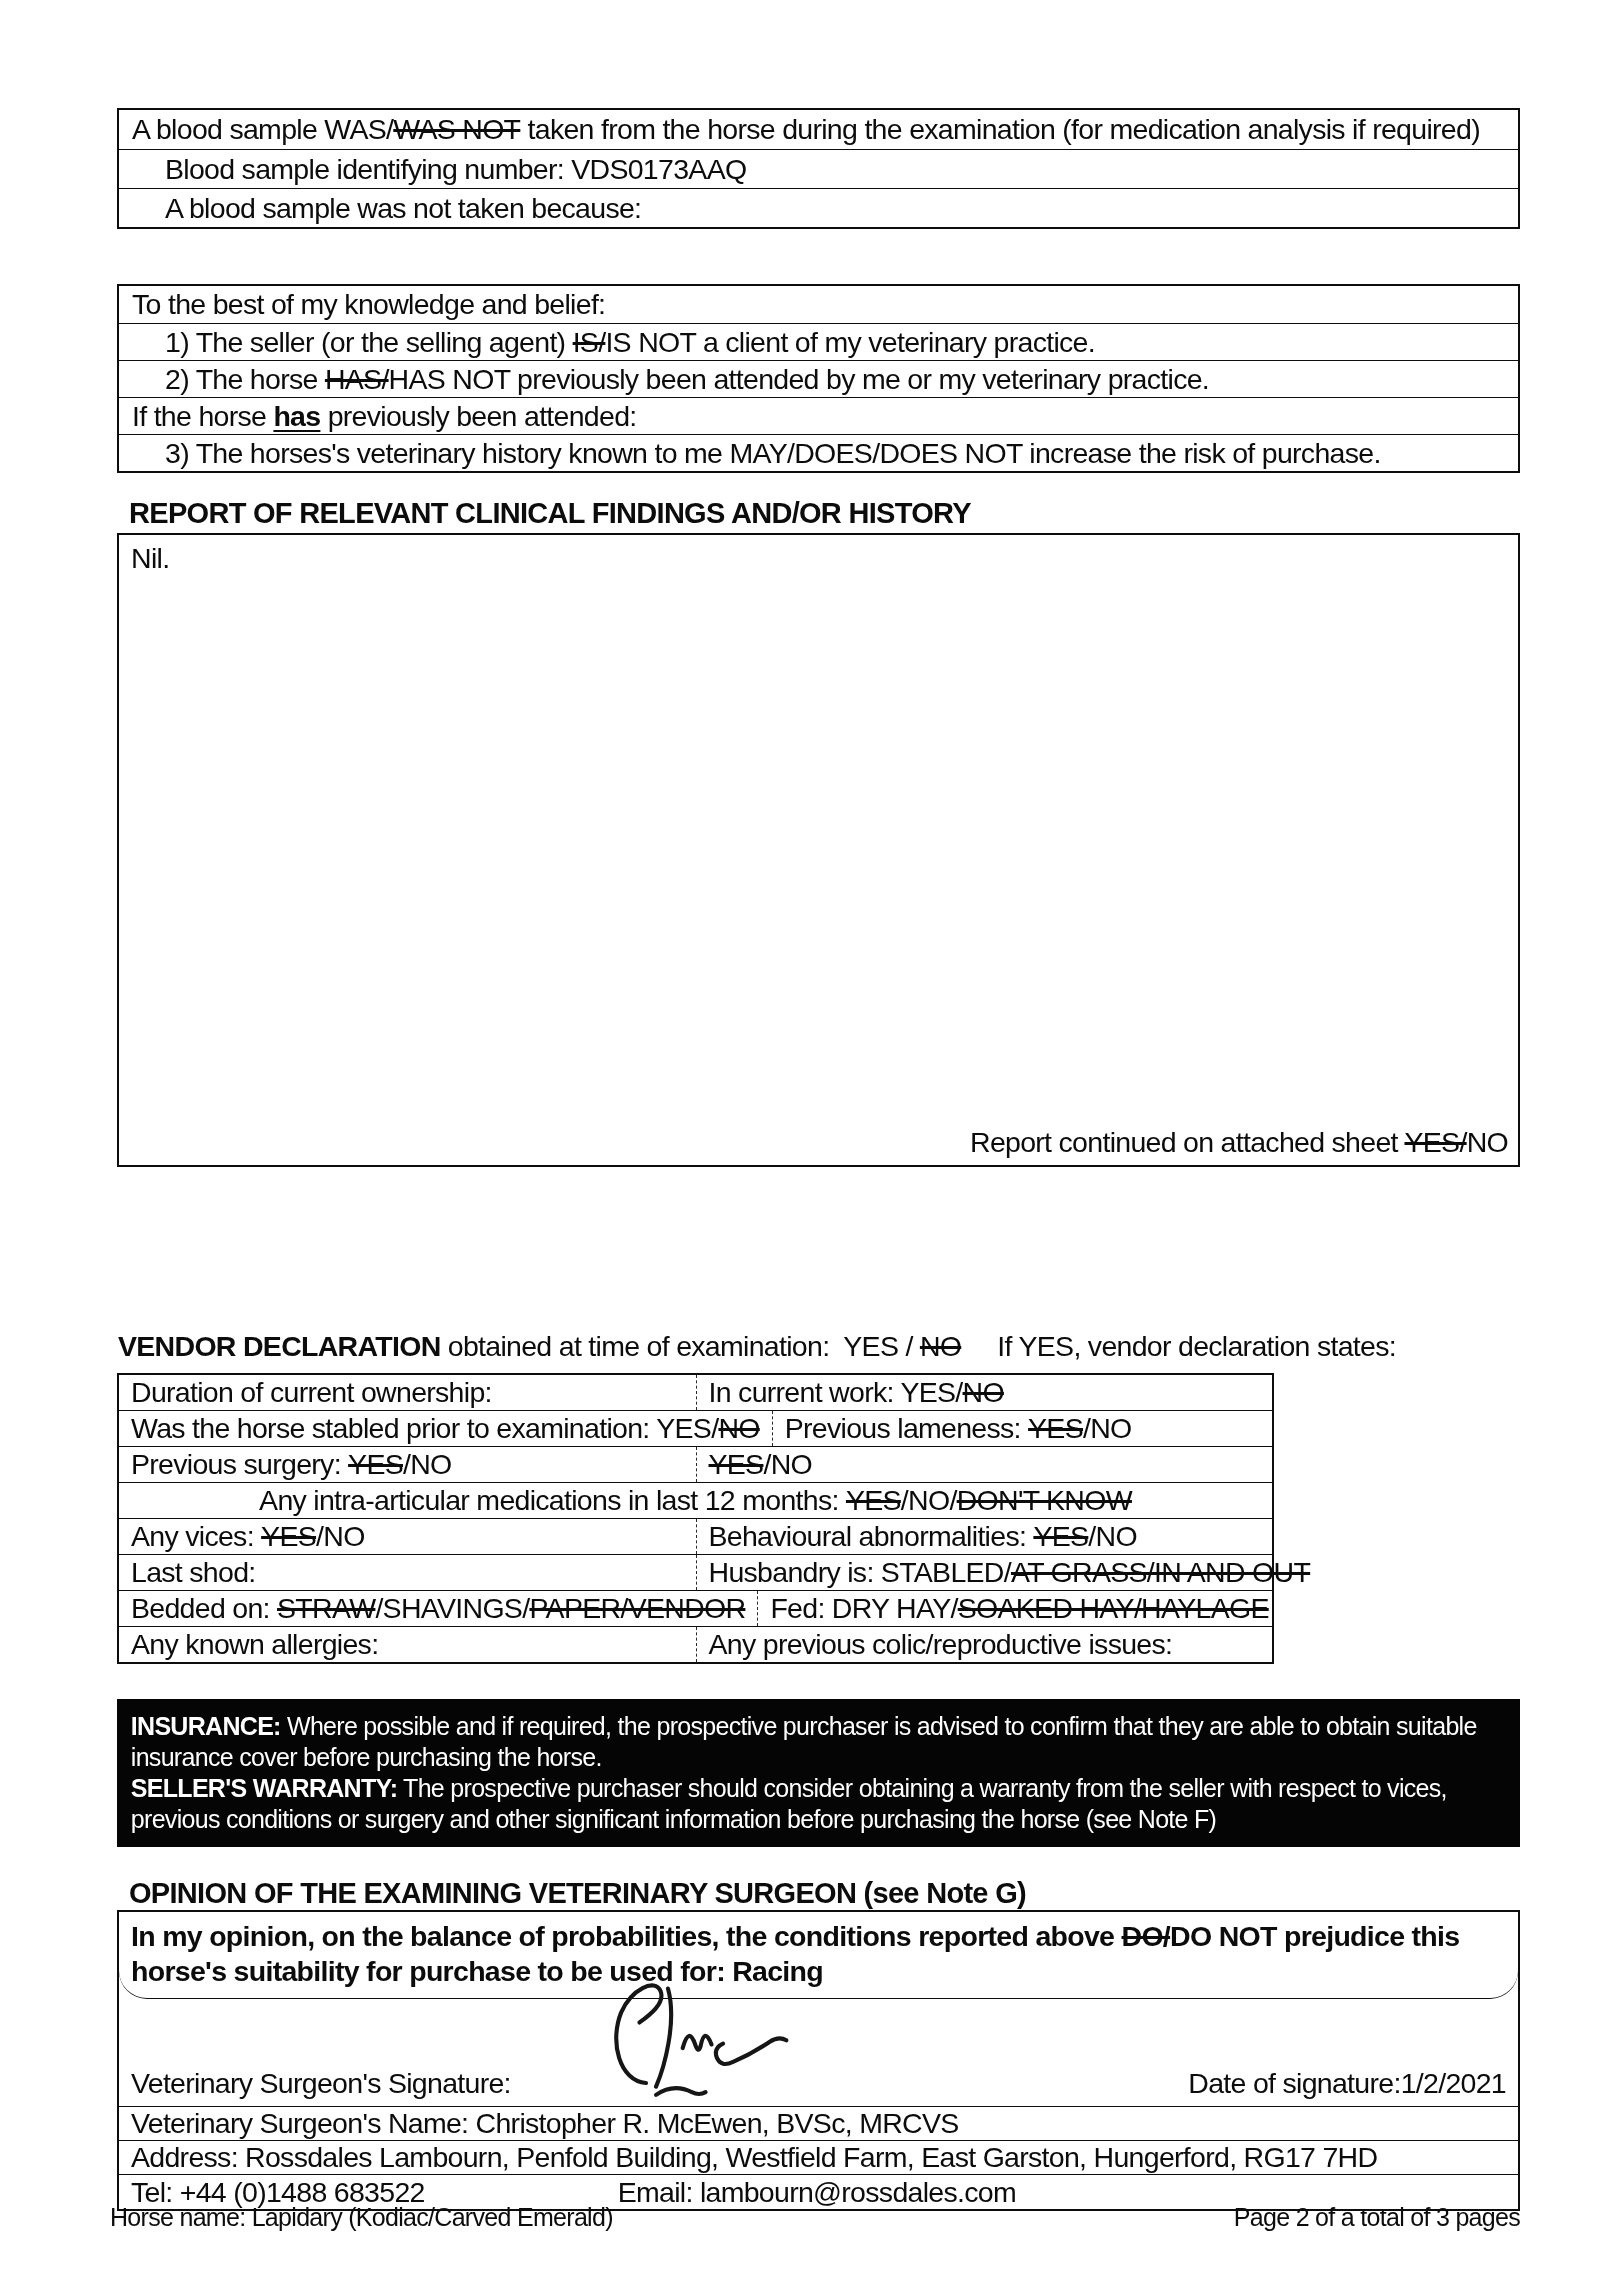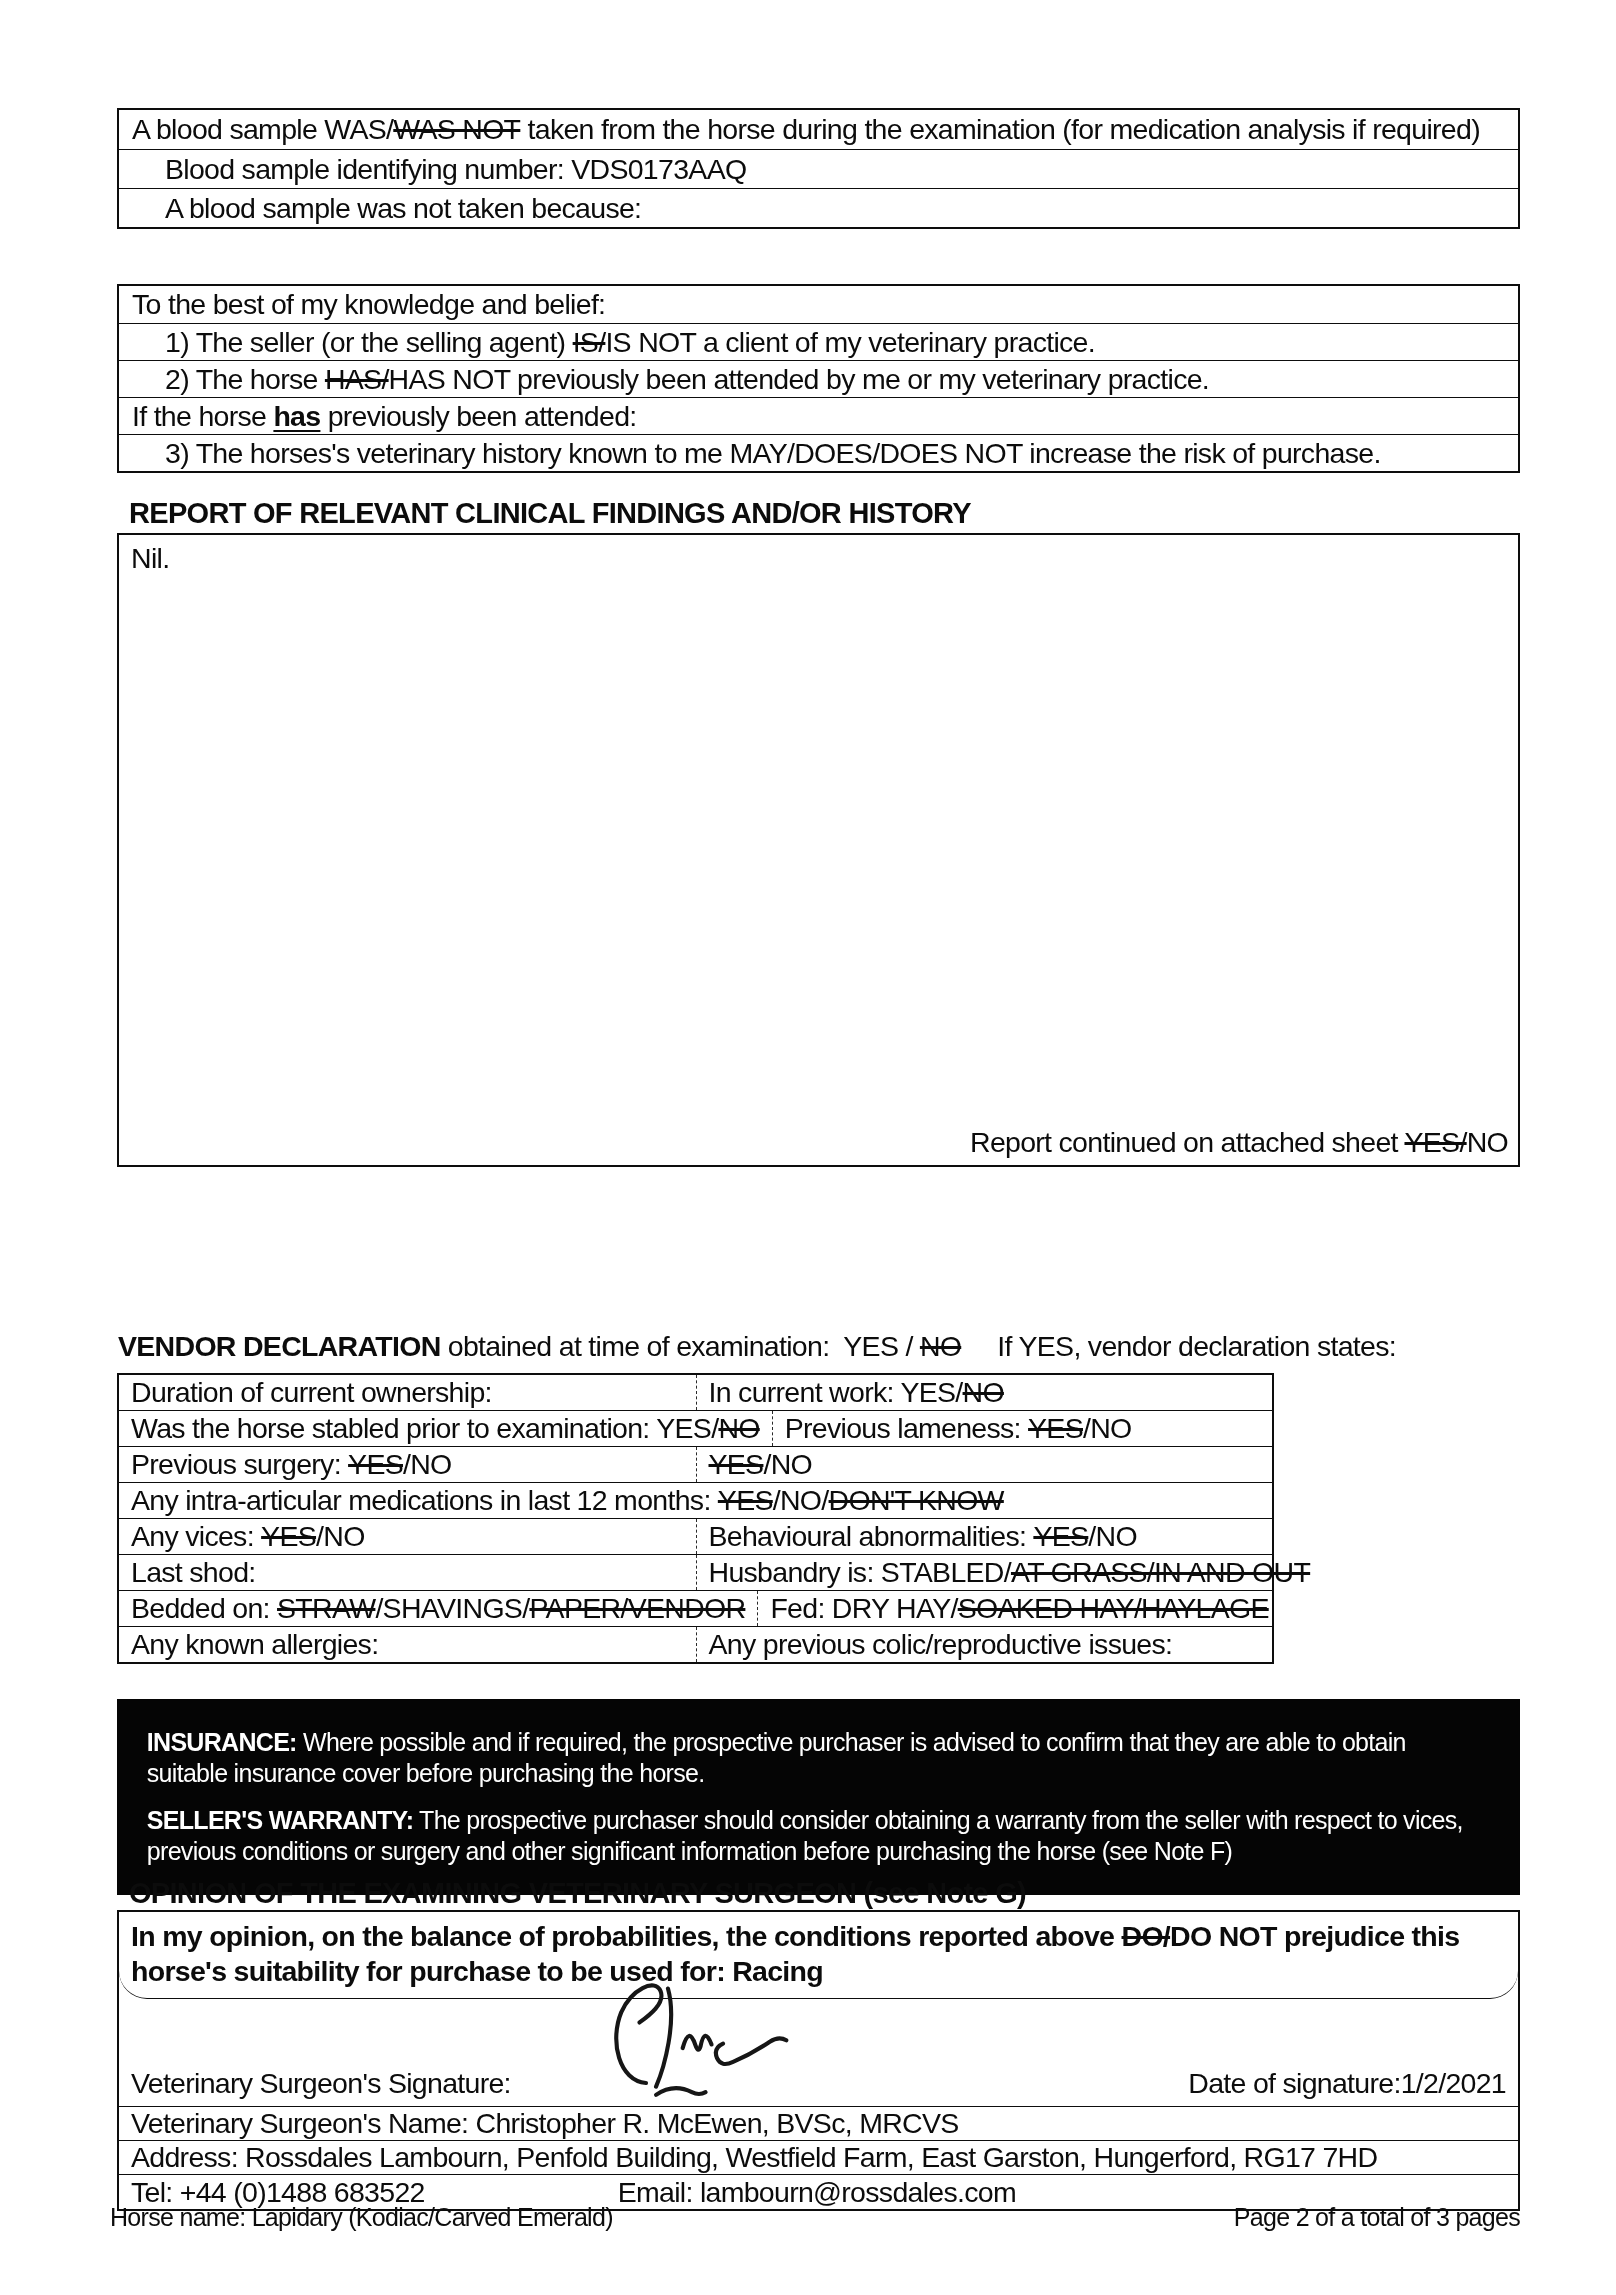--- a/index.html
+++ b/index.html
@@ -19,24 +19,24 @@
   .sect-head{position:absolute; left:129px; font-size:29px; font-weight:700; white-space:pre;}
   .report-box{position:absolute; left:117px; top:533px; width:1403px; height:634px; border:2.8px solid #0d0d0d; box-sizing:border-box;}
   .report-nil{position:absolute; top:7.3px; left:12px; font-size:28.5px;}
   .report-cont{position:absolute; bottom:6.4px; right:10px; font-size:28.5px; white-space:pre;}
   .vendor-line{position:absolute; left:118px; top:1330px; width:1405px; font-size:28.5px; white-space:pre;}
   .vtbl{position:absolute; left:117px; top:1373px; width:1157px; border:2.8px solid #0d0d0d; box-sizing:border-box;}
   .vrow{display:flex; box-sizing:border-box;}
   .vrow + .vrow{border-top:1.8px solid #0d0d0d;}
   .vcell{flex:0 0 50%; display:flex; align-items:center; padding:0 12px; height:35px; white-space:pre; font-size:28.5px; box-sizing:border-box;}
   .vcell.vright{border-left:1.4px dashed #2a2a2a;}
-  .vcell.vfull{flex:0 0 100%;}
+  .vcell.vfull{flex:0 0 100%;justify-content:center;}
   .ins{position:absolute; left:117px; top:1699px; width:1403px; min-height:123px; background:#050505; color:#ffffff;
        padding:12px 13.8px; box-sizing:border-box; font-size:25px; line-height:1.24;}
-  .ins p{margin:16px; white-space:pre-wrap;}
+  .ins p{margin:0; white-space:pre-wrap;}
   .op{position:absolute; left:117px; top:1910px; width:1403px; border:2.8px solid #0d0d0d; box-sizing:border-box;}
   .op-statement{padding:7.3px 12px 9.2px; font-size:28.5px; font-weight:700; line-height:1.22; border-bottom:1.8px solid #0d0d0d; white-space:pre-wrap;border-radius:28px;}
   .op-sig{position:relative; height:107px; border-bottom:1.8px solid #0d0d0d; font-size:28.5px;}
   .sig-label{position:absolute; left:12px; bottom:6.4px; white-space:pre;}
   .sig-date{position:absolute; right:12px; bottom:6.4px; white-space:pre;}
   .sig-svg{position:absolute; left:468px; bottom:0.9px;}
   .op-row{display:flex; align-items:center; height:34px; padding:0 12px; font-size:28.5px; white-space:pre; box-sizing:border-box; border-bottom:1.8px solid #0d0d0d;}
   .op-row:last-child{border-bottom:none;}
   .op-row .email-span{margin-left:193px;}
   .footer{position:absolute; left:110px; right:97px; top:2203px; display:flex; justify-content:space-between; font-size:25px; white-space:pre;}

